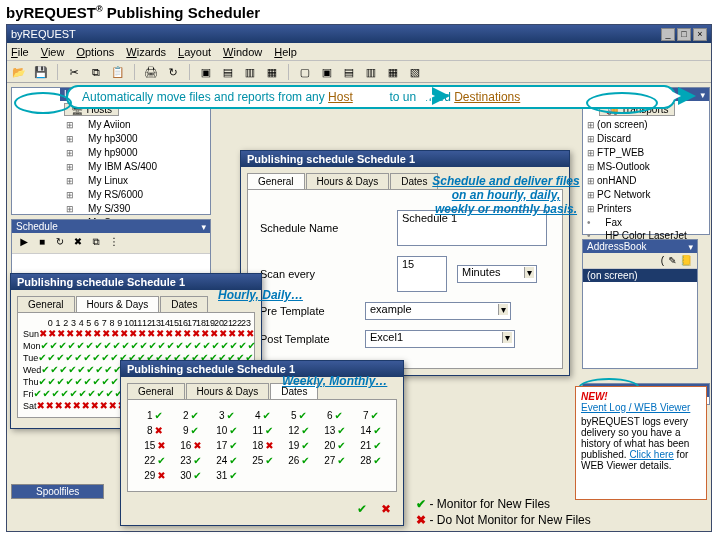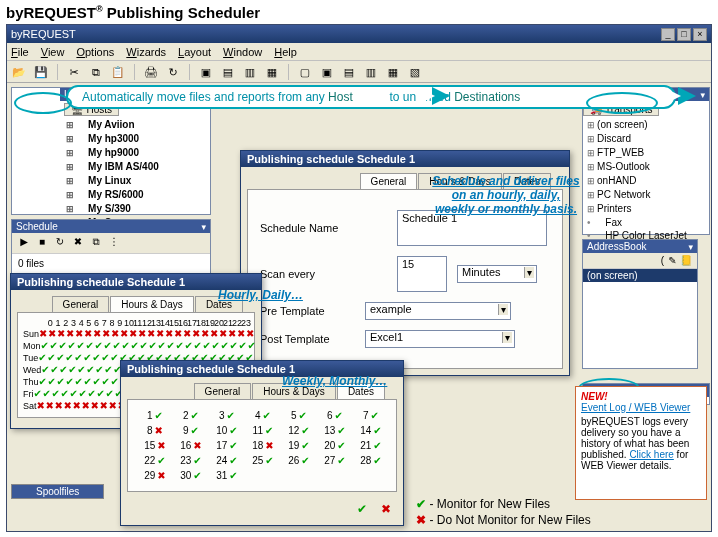--- a/index.html
+++ b/index.html
@@ -16,42 +16,42 @@
 .toolbar { height: 22px; background: #ece9d8; border-bottom: 1px solid #aaa; display: flex; align-items: center; padding: 0 4px; gap: 6px; }
 .tbtn { width: 16px; height: 16px; display: inline-block; border: 1px solid transparent; font-size: 11px; text-align: center; line-height: 14px; }
 .tsep { width: 1px; height: 16px; background: #bbb; margin: 0 2px; }
 .panel-label { background: #3b5998; color: #fff; font-size: 10px; padding: 1px 4px; display: flex; justify-content: space-between; align-items: center; }
 .panel-label .dd { font-size: 9px; }
 .panel { position: absolute; border: 1px solid #7a8aa8; background: #fff; }
 
 .p-locations { left: 4px; top: 62px; width: 200px; height: 128px; padding-left: 48px; }
 .hosts-tab { display: inline-block; font-size: 10px; background: #ece9d8; border: 1px solid #999; padding: 0 6px; margin: 2px 0 0 4px; }
 .tree { font-size: 10px; padding: 2px 6px; line-height: 13px; overflow: hidden; }
-.tree-row { white-space: nowrap; font-weight: bold; }
+.tree-row { white-space: nowrap; }
 .tree-row::before { content: "⊞ "; color: #666; font-size: 9px; }
 .tree-ind { display: inline-block; width: 12px; }
 
 .p-schedule { left: 4px; top: 194px; width: 200px; height: 78px; }
 .sched-tools { display: flex; gap: 4px; padding: 3px 5px; background: #ece9d8; border-bottom: 1px solid #ccc; }
 .sched-tools span { width: 14px; height: 14px; font-size: 10px; text-align: center; }
 .sched-body { padding: 4px 6px; font-size: 10px; }
 
 .p-transports { left: 575px; top: 62px; width: 128px; height: 148px; }
 
 .p-address { left: 575px; top: 214px; width: 116px; height: 130px; }
 .ab-tools { display: flex; justify-content: flex-end; gap: 4px; padding: 2px 4px; background: #ece9d8; border-bottom: 1px solid #ccc; font-size: 10px; }
 .ab-sel { background: #1d3a6b; color: #fff; padding: 1px 4px; font-size: 10px; }
 
 .p-log { left: 575px; top: 358px; width: 128px; height: 22px; }
 
 .spool { position: absolute; left: 4px; top: 459px; font-size: 10px; background: #3b5998; color: #fff; padding: 1px 24px; border: 1px solid #888; }
 
 .dialog { position: absolute; border: 1px solid #1d3a6b; background: #ece9d8; box-shadow: 2px 2px 6px rgba(0,0,0,.35); }
 .dlg-title { background: linear-gradient(#3b5998,#1d3a6b); color: #fff; font-size: 11px; font-weight: bold; padding: 2px 6px; }
-.tabstrip { display: flex; gap: 1px; margin: 6px 18px 0 6px; justify-content: flex-end; }
+.tabstrip { display: flex; gap: 1px; margin: 6px 6px 0 6px; }
 .tab { font-size: 10px; padding: 2px 10px; background: #ece9d8; border: 1px solid #999; border-bottom: none; }
 .tab.active { background: #fdfdfb; }
 .dlg-body { margin: 0 6px 6px 6px; background: #fdfdfb; border: 1px solid #999; padding: 10px 12px; font-size: 11px; }
 
 .dlg-general { left: 240px; top: 150px; width: 330px; height: 226px; }
 .form-row { display: flex; align-items: center; gap: 10px; margin: 10px 0; }
 .form-row label { width: 95px; }
 .txt { border: 1px solid #7a8aa8; background: #fff; height: 36px; padding: 1px 4px; font-size: 11px; margin-left: 32px; }
 .sel { border: 1px solid #7a8aa8; background: #fff; height: 18px; padding: 0 14px 0 4px; font-size: 11px; position: relative; }
 .sel::after { content: "▾"; position: absolute; right: 2px; top: 1px; font-size: 10px; background: #ece9d8; border-left: 1px solid #999; padding: 0 2px; }
@@ -65,21 +65,21 @@
 .cell { width: 8px; height: 10px; margin-right: 1px; text-align: center; font-size: 10px; line-height: 9px; }
 .on { color: #00a000; }
 .off { color: #d00000; }
 
 .dlg-dates { left: 120px; top: 360px; width: 284px; height: 166px; }
 .grid-dates { display: grid; grid-template-columns: repeat(7, 30px); gap: 4px 6px; font-size: 10px; padding: 2px; }
 .dcell { display: flex; align-items: center; justify-content: center; gap: 2px; }
 .dlg-foot { display: flex; justify-content: flex-end; gap: 14px; padding: 4px 12px 6px 0; font-size: 12px; }
 
 .callout { position: absolute; border: 2px solid #00a6b8; border-radius: 16px; background: #fff; color: #0090a8; font-size: 12px; padding: 3px 14px; }
-.callout a { color: #0f766e; }
+.callout a { color: #a16207; text-decoration: underline; }
 .arrow { position: absolute; width: 0; height: 0; border-top: 9px solid transparent; border-bottom: 9px solid transparent; border-left: 18px solid #00a6b8; }
 .arrow.inner { border-left-color: #fff; margin-left: -15px; }
 .circle { position: absolute; border: 2px solid #00a6b8; border-radius: 50%; }
 .tag { position: absolute; color: #0090a8; font-size: 12px; background: rgba(255,255,255,.0); text-decoration: underline; }
 .newbox { position: absolute; left: 575px; top: 386px; width: 132px; height: 114px; border: 1px solid #c63; background: #fff; padding: 4px 5px; font-size: 10px; }
 .newbox .new { color: #d00; font-weight: bold; font-style: italic; }
 .newbox a { color: #0070c0; text-decoration: underline; }
 .legend { position: absolute; left: 416px; top: 496px; font-size: 12px; line-height: 16px; }
 .legend .on { font-weight: bold; }
 .legend .off { font-weight: bold; }
@@ -164,29 +164,28 @@
         <span class="dd">▾</span>
       </div>
     <div class="sched-tools">
       <span>▶</span>
       <span>■</span>
       <span>↻</span>
       <span>✖</span>
       <span>⧉</span>
       <span>⋮</span>
     </div>
-    <div class="sched-body">0 files</div>
   </div>
 
   <div class="panel p-transports">
     <div class="panel-label">
         <span>Transports</span>
         <span class="dd">▾</span>
       </div>
-    <span class="hosts-tab" style="margin-left:0">🚚 <span>Transports</span></span>
+    <span class="hosts-tab" style="margin-left:16px">🚚 <span>Transports</span></span>
     <div class="tree-transports" id="trans-tree">
         <div class="row"><span class="ind" style="width:0px"></span>(on screen)</div>
         <div class="row"><span class="ind" style="width:0px"></span>Discard</div>
         <div class="row"><span class="ind" style="width:0px"></span>FTP_WEB</div>
         <div class="row"><span class="ind" style="width:0px"></span>MS-Outlook</div>
         <div class="row"><span class="ind" style="width:0px"></span>onHAND</div>
         <div class="row"><span class="ind" style="width:0px"></span>PC Network</div>
         <div class="row"><span class="ind" style="width:0px"></span>Printers</div>
         <div class="leaf"><span class="ind" style="width:12px"></span>Fax</div>
         <div class="leaf"><span class="ind" style="width:12px"></span>HP Color LaserJet 4550 PCL 5c</div>

